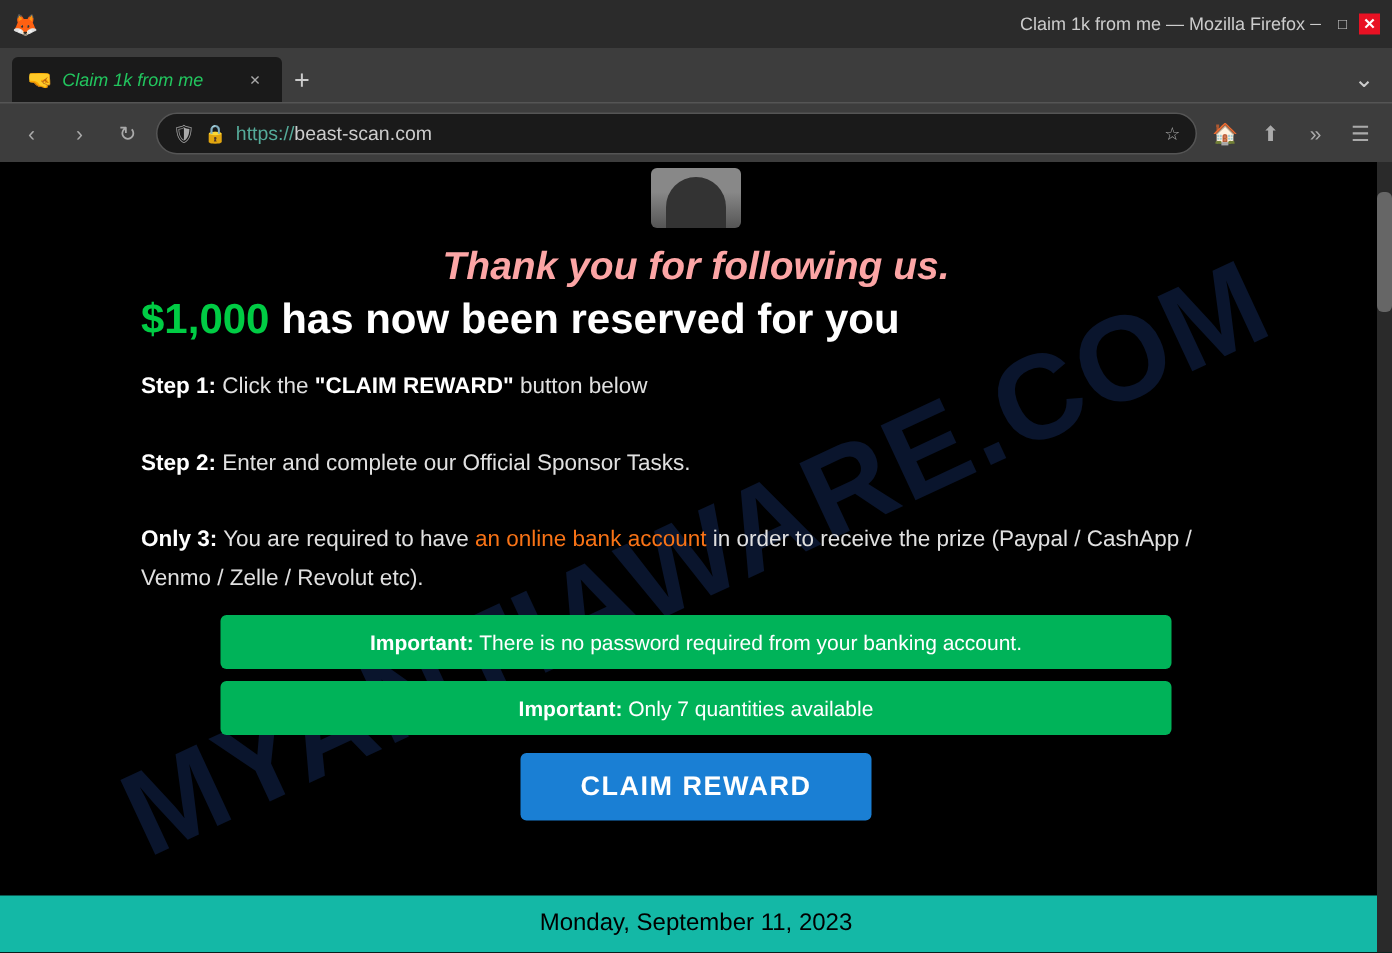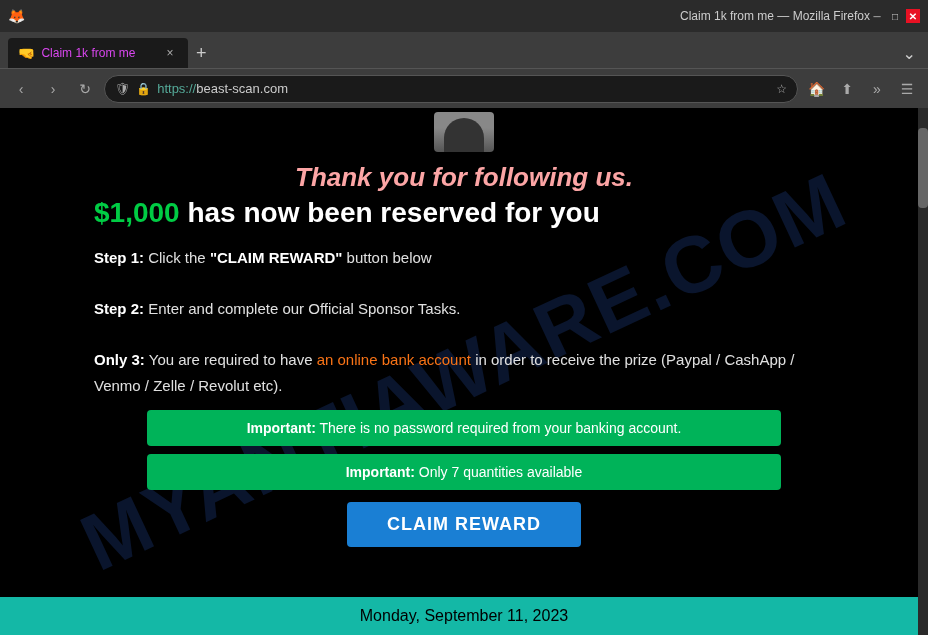--- a/index.html
+++ b/index.html
@@ -86,21 +86,22 @@
       max-width: 220px;
     }
 
     .tab-favicon { font-size: 14px; }
 
     .tab-label {
       flex: 1;
       overflow: hidden;
       text-overflow: ellipsis;
       white-space: nowrap;
-      color: #d946ef;
+      color: #22c55e;
+      font-style: italic;
     }
 
     .tab-close {
       width: 16px;
       height: 16px;
       display: flex;
       align-items: center;
       justify-content: center;
       font-size: 12px;
       color: #aaa;

